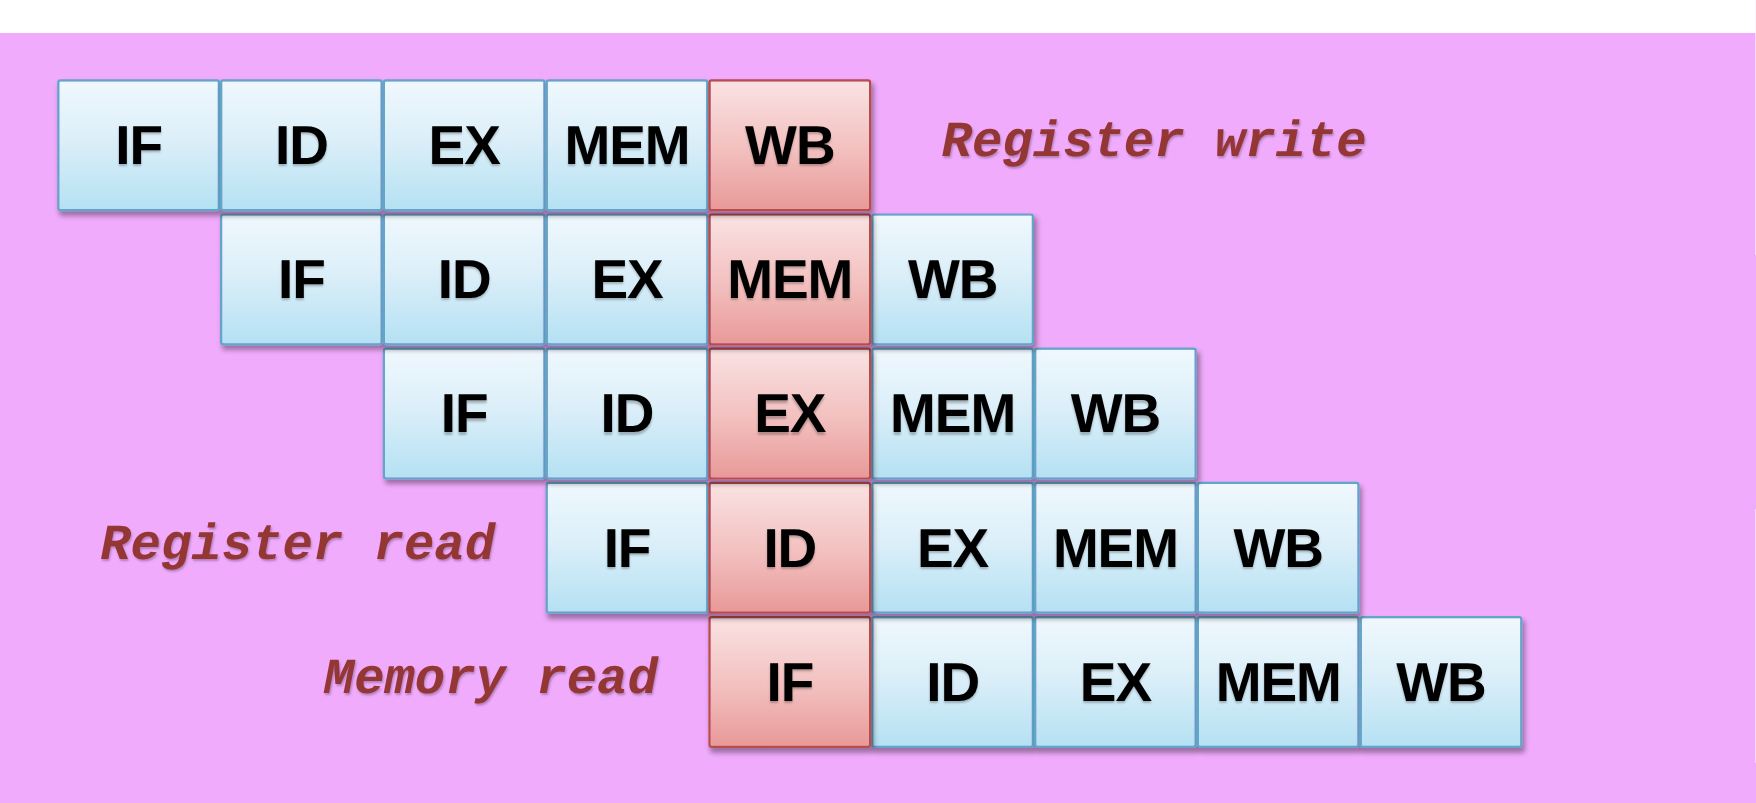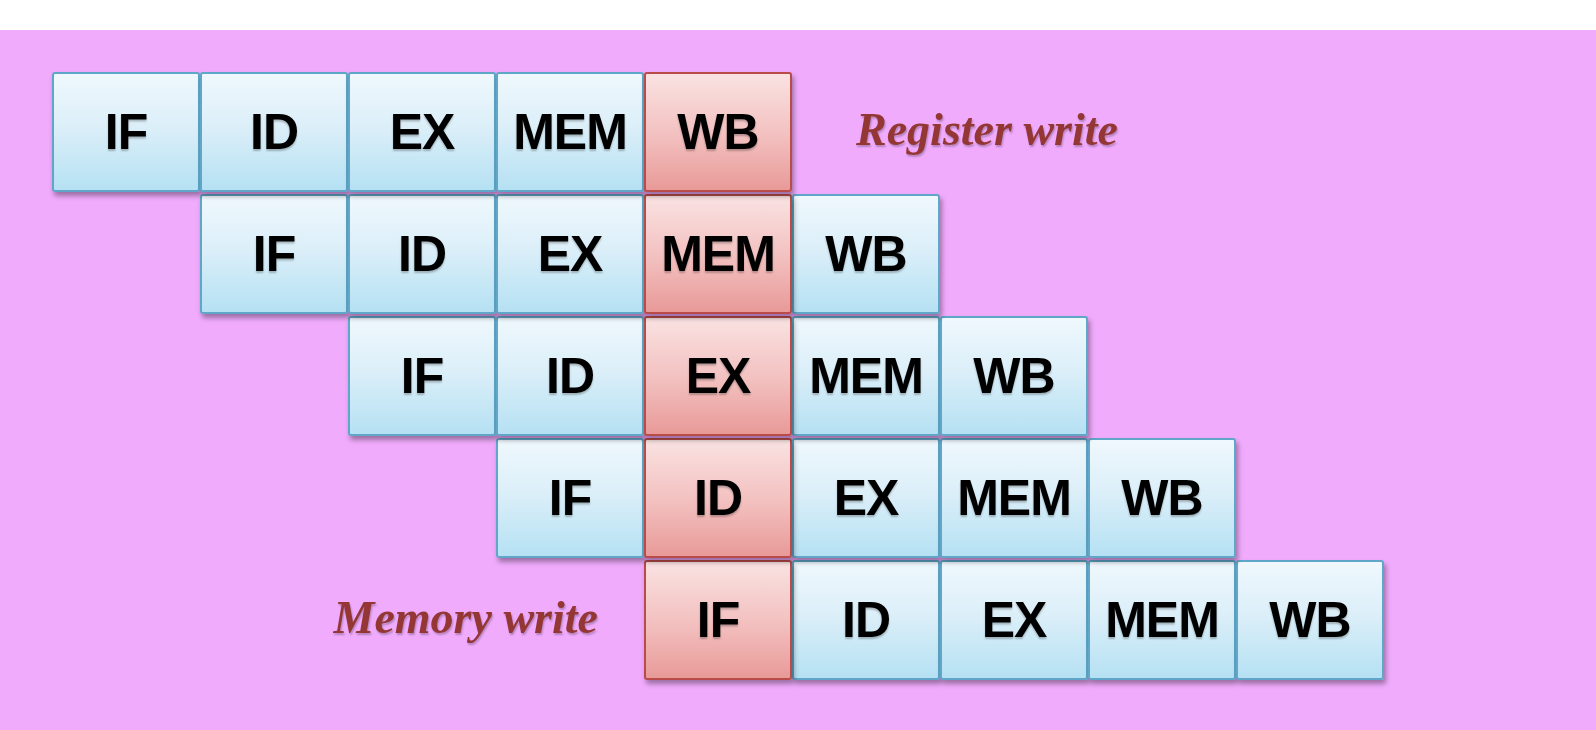--- a/index.html
+++ b/index.html
@@ -34,21 +34,21 @@
   .cell.blue {
     background: linear-gradient(180deg, #EFF8FD 0%, #DCEFF9 45%, #B5E1F3 100%);
     border: 2px solid #5FA6C8;
   }
   .cell.red {
     background: linear-gradient(180deg, #FAE2E2 0%, #F2BFBE 55%, #E89A98 100%);
     border: 2px solid #B94B48;
   }
   .side-label {
     position: absolute;
-    font-family: Liberation Serif, serif;
+    font-family: Liberation Mono, monospace;
     font-weight: bold;
     font-style: italic;
     font-size: 46px;
     color: #943634;
     white-space: nowrap;
     text-shadow: 1px 2px 2px rgba(0,0,0,0.25);
     z-index: 50;
   }
 </style>
 </head>
@@ -69,19 +69,20 @@
     <div class="cell blue" style="left: 348px; top: 286px; width: 148px; height: 120px; z-index: 16;">IF</div>
     <div class="cell blue" style="left: 496px; top: 286px; width: 148px; height: 120px; z-index: 16;">ID</div>
     <div class="cell red" style="left: 644px; top: 286px; width: 148px; height: 120px; z-index: 17;">EX</div>
     <div class="cell blue" style="left: 792px; top: 286px; width: 148px; height: 120px; z-index: 16;">MEM</div>
     <div class="cell blue" style="left: 940px; top: 286px; width: 148px; height: 120px; z-index: 16;">WB</div>
     <div class="cell blue" style="left: 496px; top: 408px; width: 148px; height: 120px; z-index: 14;">IF</div>
     <div class="cell red" style="left: 644px; top: 408px; width: 148px; height: 120px; z-index: 15;">ID</div>
     <div class="cell blue" style="left: 792px; top: 408px; width: 148px; height: 120px; z-index: 14;">EX</div>
     <div class="cell blue" style="left: 940px; top: 408px; width: 148px; height: 120px; z-index: 14;">MEM</div>
     <div class="cell blue" style="left: 1088px; top: 408px; width: 148px; height: 120px; z-index: 14;">WB</div>
+    <div class="side-label" style="top: 468px; transform: translateY(-54%); right: 1146px;">Register read</div>
     <div class="cell red" style="left: 644px; top: 530px; width: 148px; height: 120px; z-index: 13;">IF</div>
     <div class="cell blue" style="left: 792px; top: 530px; width: 148px; height: 120px; z-index: 12;">ID</div>
     <div class="cell blue" style="left: 940px; top: 530px; width: 148px; height: 120px; z-index: 12;">EX</div>
     <div class="cell blue" style="left: 1088px; top: 530px; width: 148px; height: 120px; z-index: 12;">MEM</div>
     <div class="cell blue" style="left: 1236px; top: 530px; width: 148px; height: 120px; z-index: 12;">WB</div>
-    <div class="side-label" style="top: 590px; transform: translateY(-54%); right: 998px;">Memory write</div>
+    <div class="side-label" style="top: 590px; transform: translateY(-54%); right: 998px;">Memory read</div>
   </div>
 
 </body></html>

